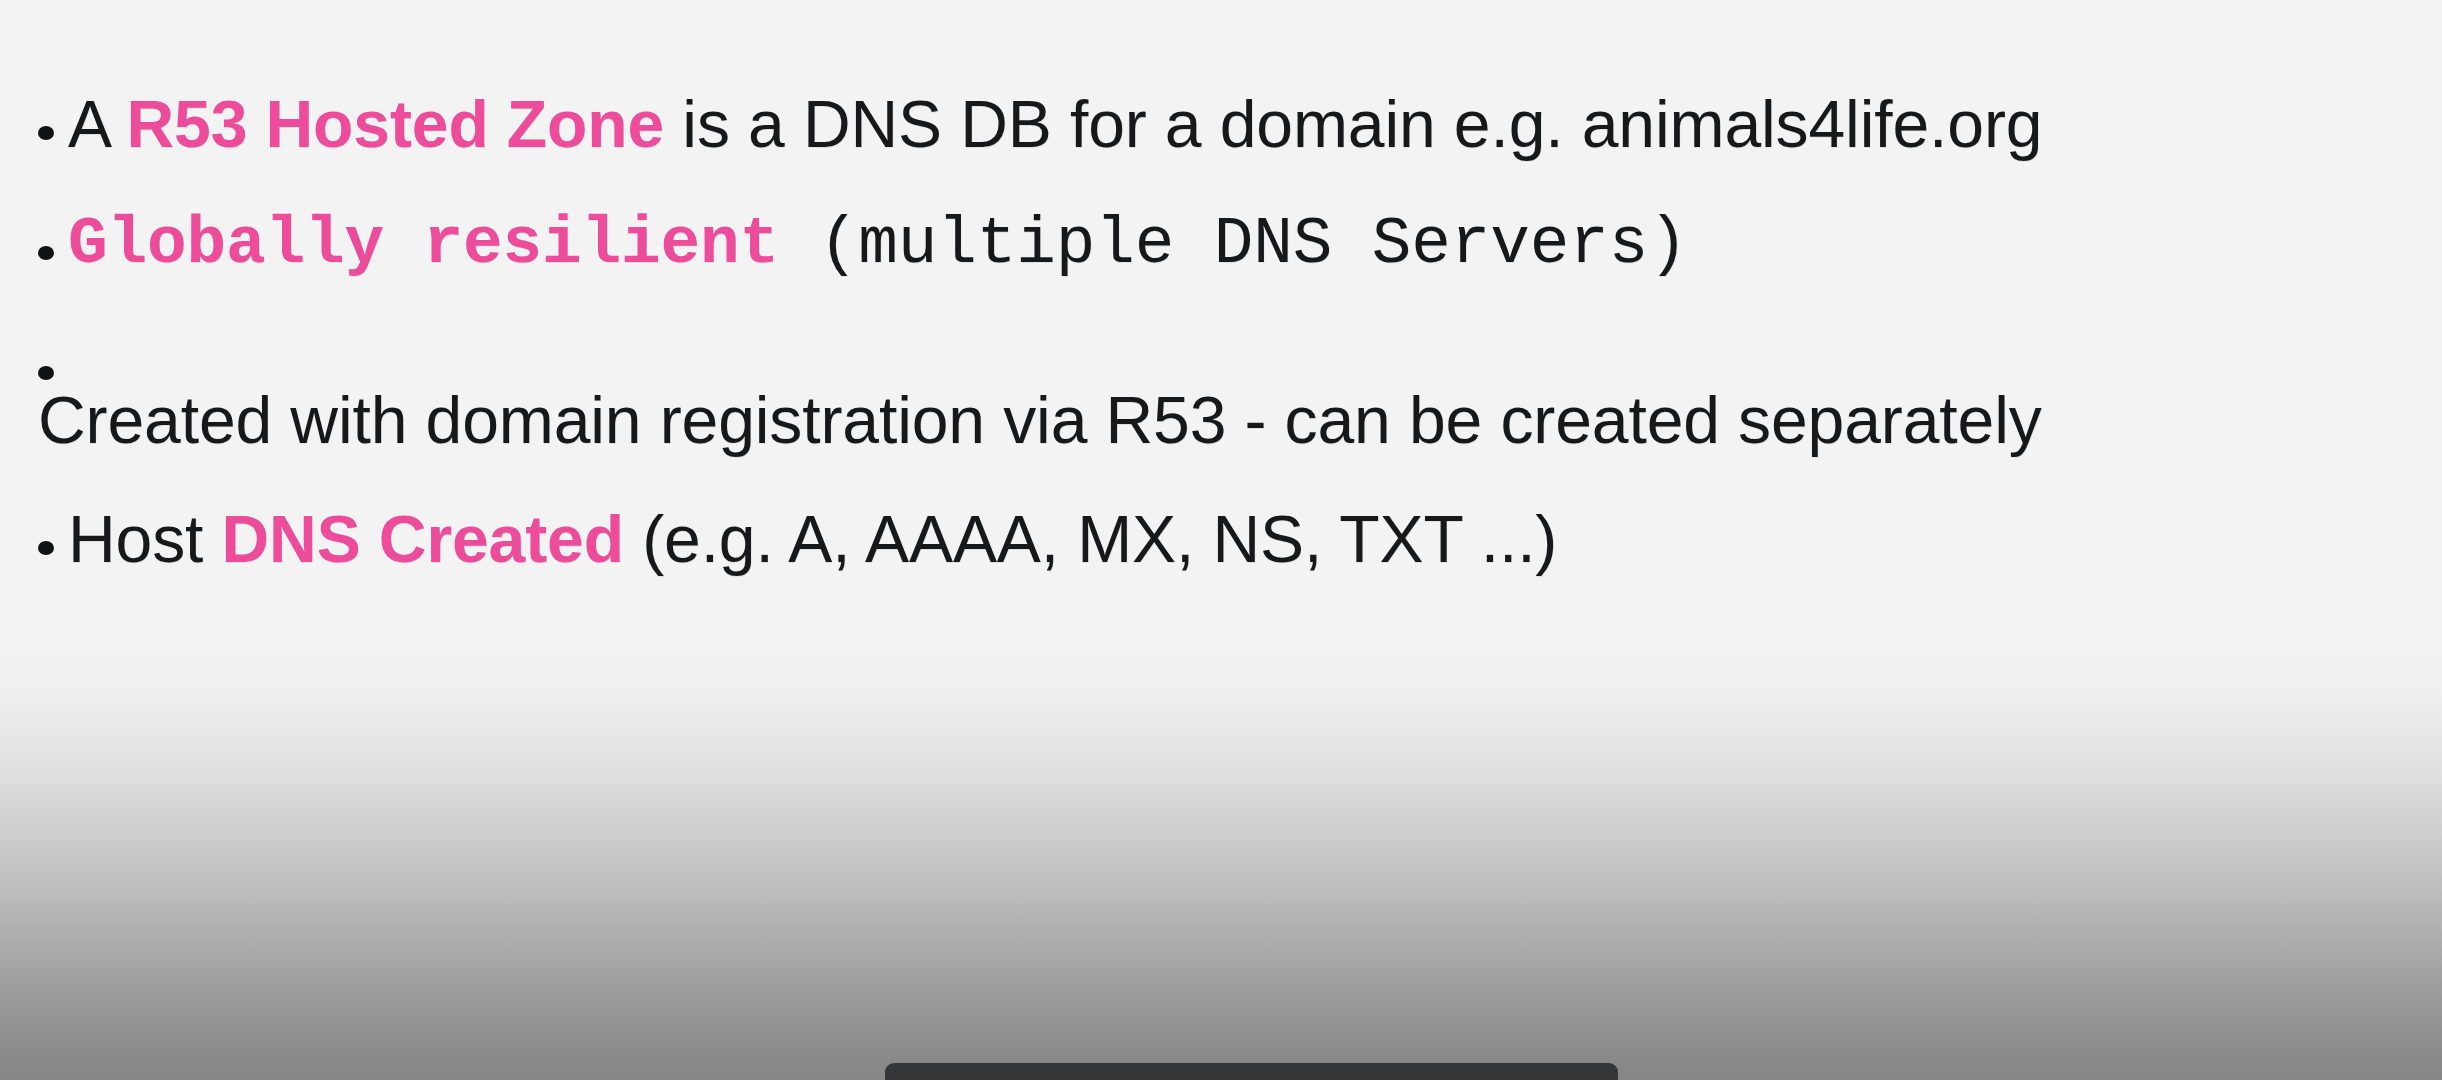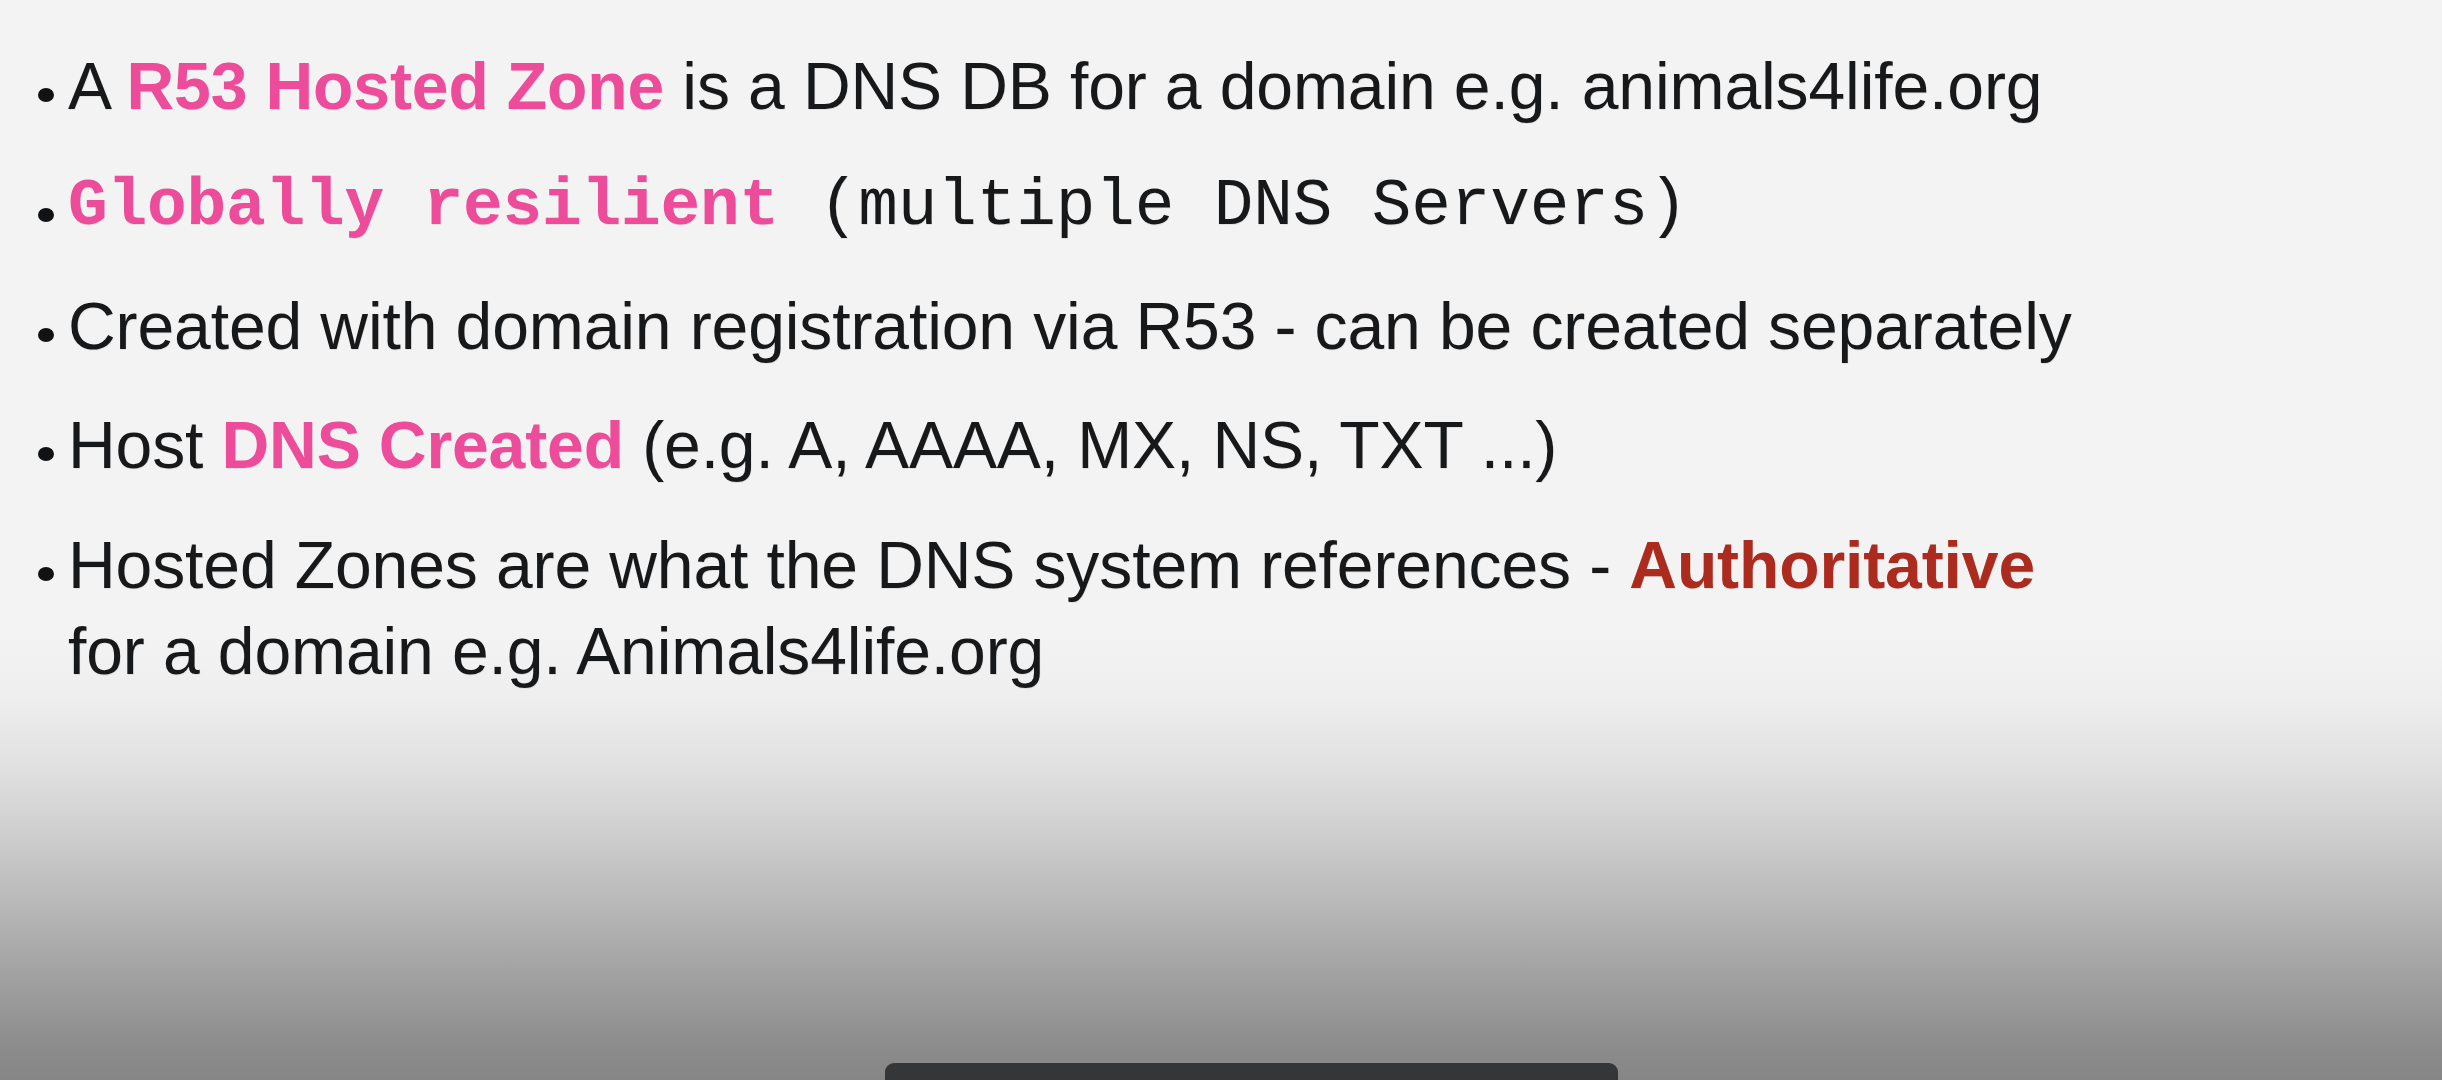--- a/index.html
+++ b/index.html
@@ -29,23 +29,23 @@
         #ababac 945px,
         #9a9a9b 1000px,
         #8b8b8c 1050px,
         #868687 1080px);
     overflow: hidden;
   }
 
   .bullets {
     position: absolute;
     left: 0;
-    top: 0;
+    top: 18px;
     width: 2442px;
-    padding-top: 44px;
+    padding-top: 64px;
     box-sizing: border-box;
   }
 
   .bullet-row {
     display: flex;
     align-items: flex-start;
     padding-left: 38px;
     margin-bottom: 34px;
   }
 
@@ -86,21 +86,21 @@
   }
 
   .hl-red {
     color: #ab2c1e;
     font-weight: 700;
   }
 
   
   .b1 { margin-top: 0px; }
   .b2 { margin-top: 16px; font-family: Liberation Mono, monospace; }
-  .b3 { margin-top: 32px; }
+  .b3 { margin-top: 32px; flex-direction: column; }
   .b4 { margin-top: 22px; }
   .b5 { margin-top: 20px; }
 
   #player-bar {
     position: absolute;
     left: 885px;
     top: 1063px;
     width: 733px;
     height: 40px;
     background: #343637;
@@ -127,22 +127,18 @@
     <div class="bullet-row b3">
       <span class="bullet-dot"></span>
       <div class="bullet-text"><span>Created with domain registration via R53 - can be created separately</span></div>
     </div>
 
     <div class="bullet-row b4">
       <span class="bullet-dot"></span>
       <div class="bullet-text"><span>Host </span><span class="hl-pink">DNS Created</span><span> (e.g. A, AAAA, MX, NS, TXT ...)</span></div>
     </div>
 
-    <div class="bullet-row b5">
-      <span class="bullet-dot"></span>
-      <div class="bullet-text"><span>Hosted Zones are what the DNS system references - </span><span class="hl-red">Authoritative</span><span> for a domain e.g. Animals4life.org</span></div>
-    </div>
 
   </div>
 
   <div id="player-bar"></div>
 
 </div>
 
 </body></html>

